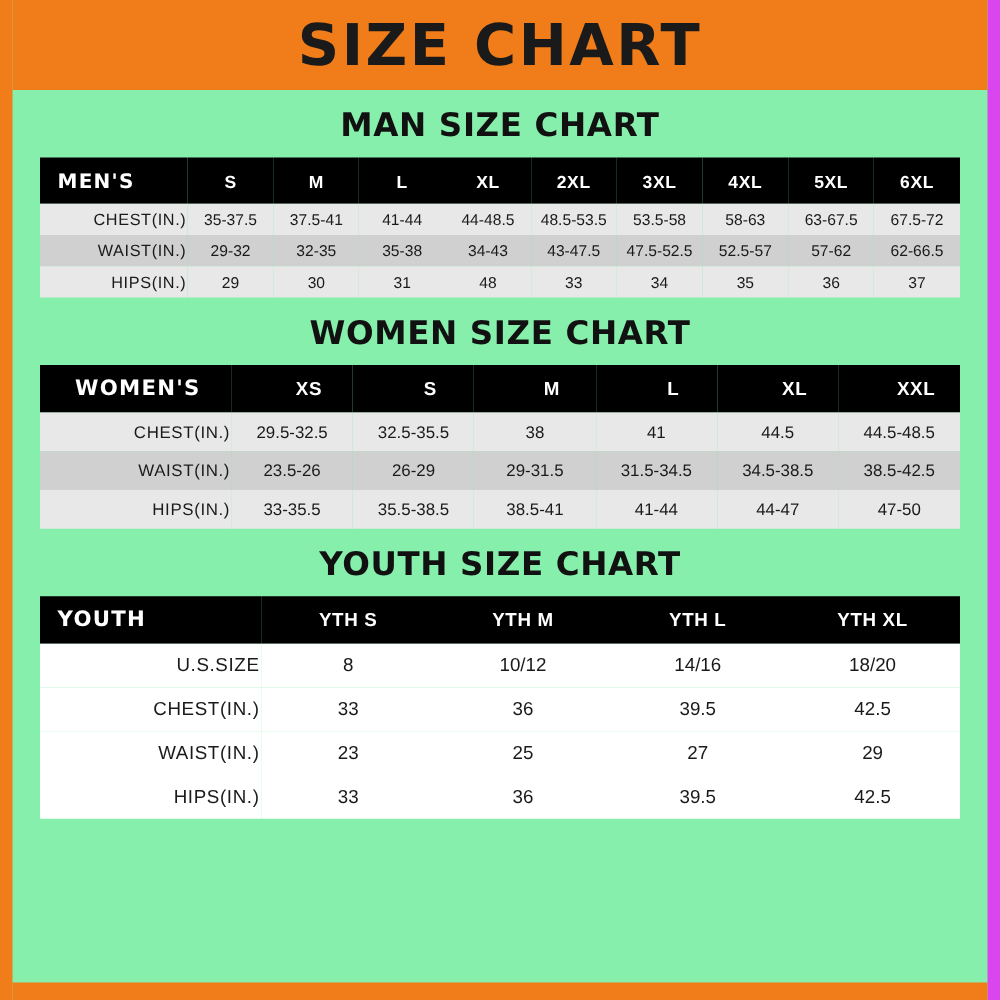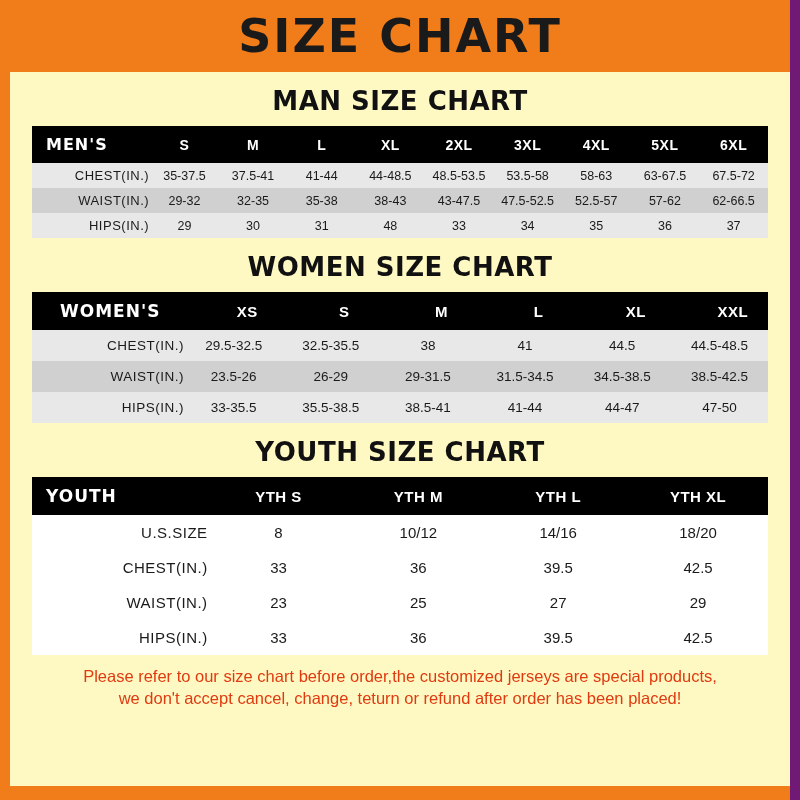--- a/index.html
+++ b/index.html
@@ -5,24 +5,24 @@
   * { box-sizing: border-box; }
   html, body {
     margin: 0; padding: 0;
     width: 800px; height: 800px;
     background: #ffffff;
     font-family: "Liberation Sans", sans-serif;
   }
   #page {
     position: relative;
     width: 800px; height: 800px;
-    background: #fef9c3;
+    background: #86efac;
     overflow: hidden;
     border-left: 10px solid #f07d1a;
-    border-right: 10px solid #701a75;
+    border-right: 10px solid #d946ef;
   }
   .banner {
     height: 72px;
     background: #f07d1a;
     display: flex;
     align-items: center;
     justify-content: center;
     margin: 0 -10px;
   }
   .banner-title {
@@ -157,21 +157,21 @@
             <td>53.5-58</td>
             <td>58-63</td>
             <td>63-67.5</td>
             <td>67.5-72</td>
           </tr>
           <tr class="zebra-dark">
             <td class="row-head">WAIST(IN.)</td>
             <td>29-32</td>
             <td>32-35</td>
             <td>35-38</td>
-            <td>38-43</td>
+            <td>34-43</td>
             <td>43-47.5</td>
             <td>47.5-52.5</td>
             <td>52.5-57</td>
             <td>57-62</td>
             <td>62-66.5</td>
           </tr>
           <tr class="zebra-light">
             <td class="row-head">HIPS(IN.)</td>
             <td>29</td>
             <td>30</td>
@@ -287,19 +287,15 @@
             <td class="row-head">HIPS(IN.)</td>
             <td>33</td>
             <td>36</td>
             <td>39.5</td>
             <td>42.5</td>
           </tr>
         </tbody>
     </table>
   </div>
 
-  <div class="notice">
-    <div>Please refer to our size chart before order,the customized jerseys are special products,</div>
-    <div>we don't accept cancel, change, teturn or refund after order has been placed!</div>
-  </div>
 
   <div class="bottom-bar"></div>
 </div>
 
 </body></html>

